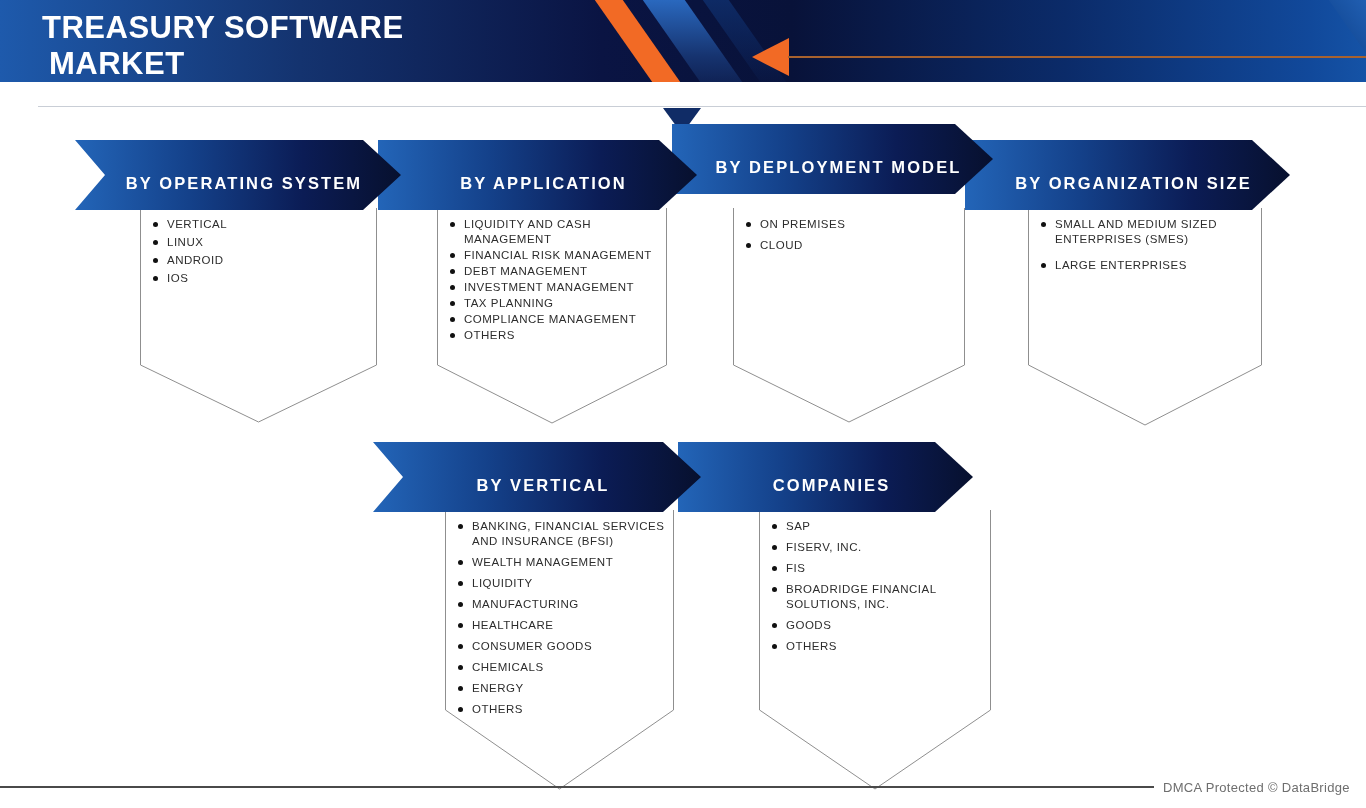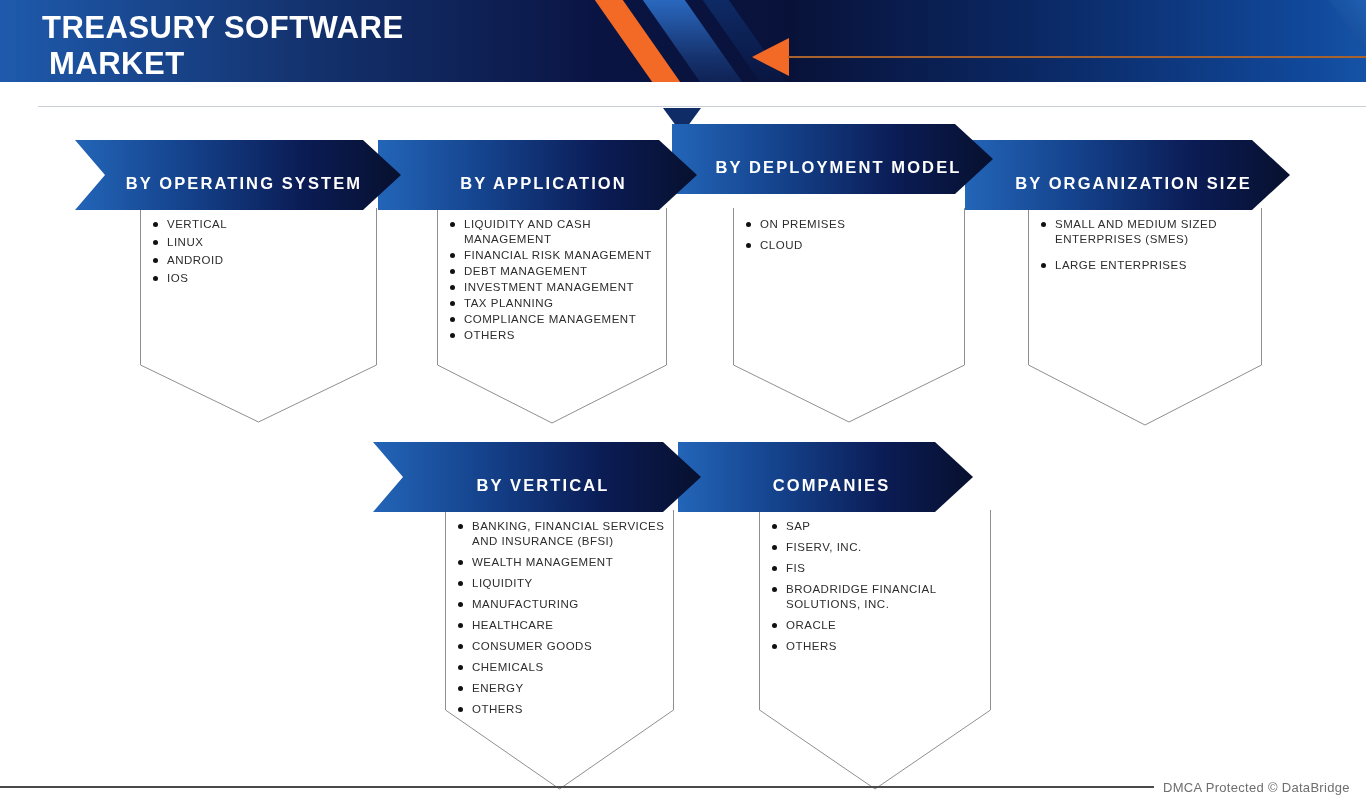--- a/index.html
+++ b/index.html
@@ -242,21 +242,21 @@
         <li>
           <span class="dot"></span>
           <span>FIS</span>
         </li>
         <li>
           <span class="dot"></span>
           <span>BROADRIDGE FINANCIAL SOLUTIONS, INC.</span>
         </li>
         <li>
           <span class="dot"></span>
-          <span>ORACLE</span>
+          <span>GOODS</span>
         </li>
         <li>
           <span class="dot"></span>
           <span>OTHERS</span>
         </li>
       </ul>
   </div>
 
   <div class="footer-line"></div>
   <div class="credit">DMCA Protected © DataBridge</div>

